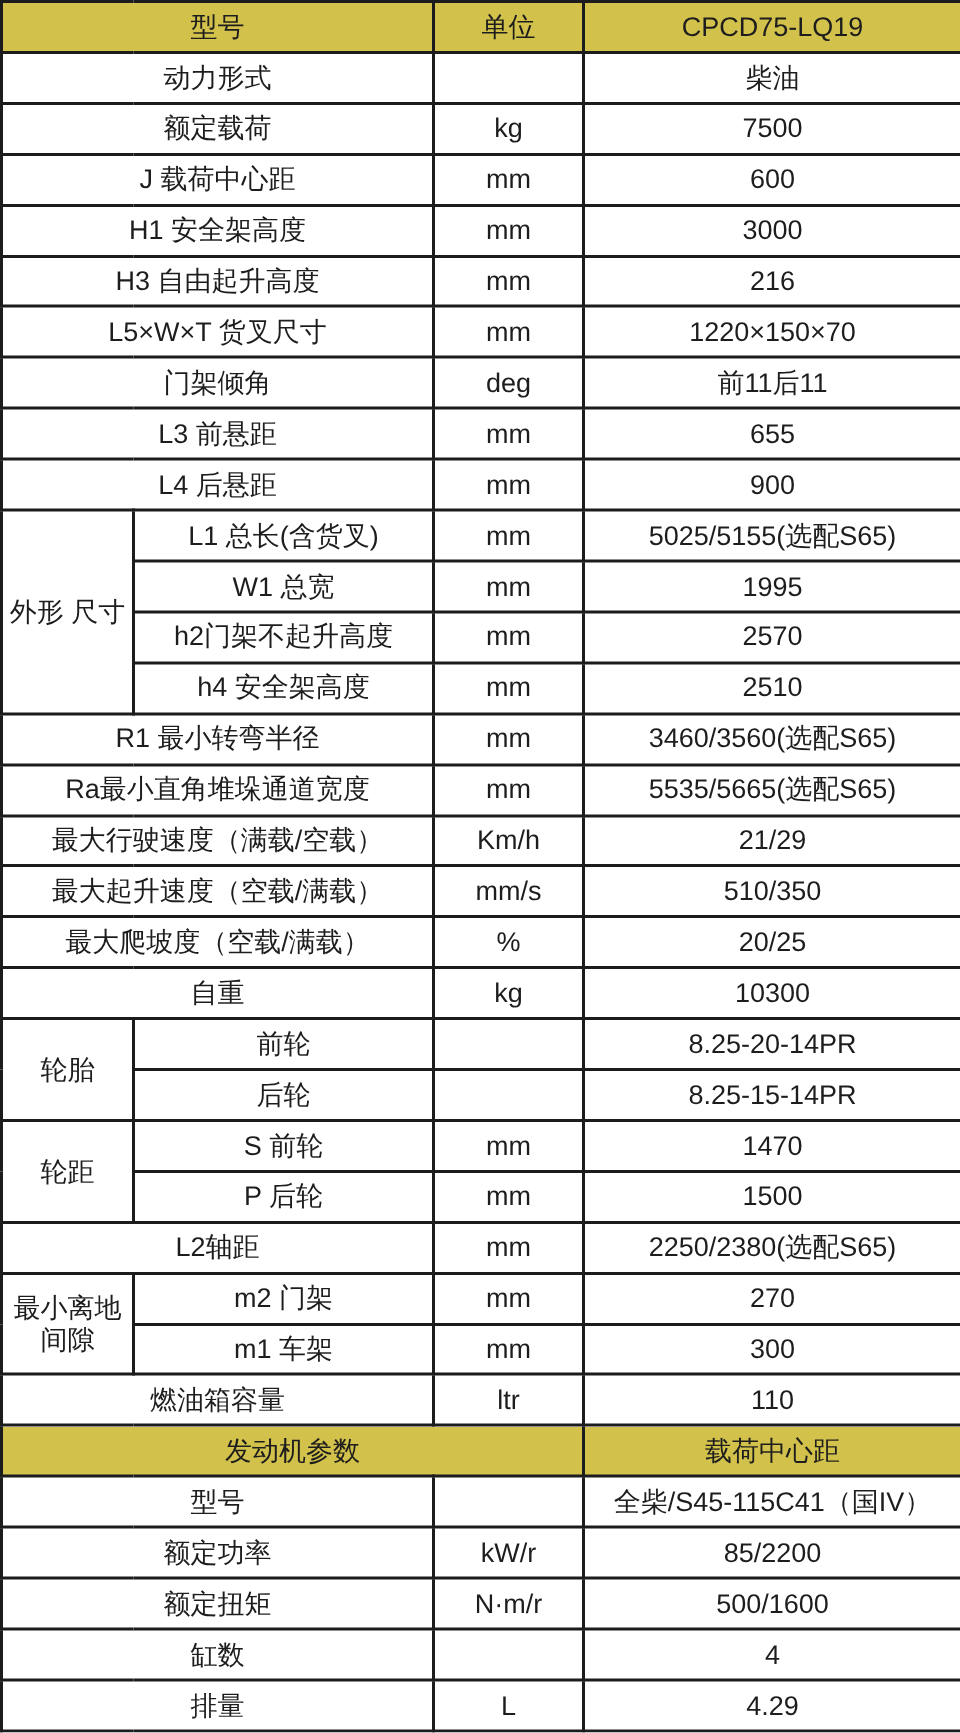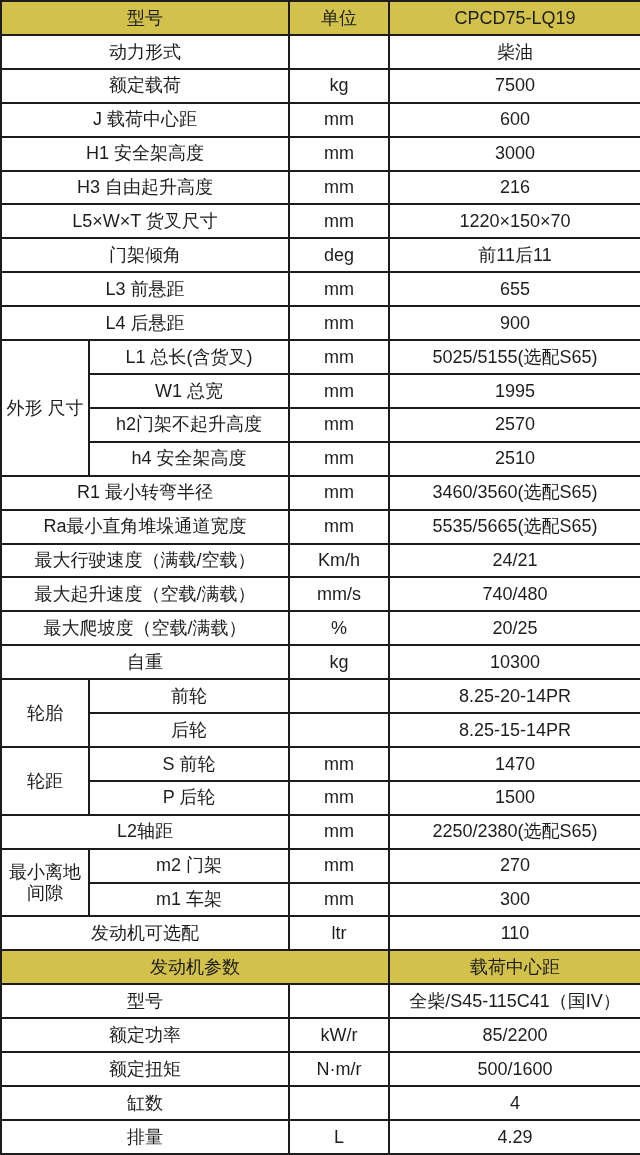--- a/index.html
+++ b/index.html
@@ -129,26 +129,26 @@
           <td>3460/3560(选配S65)</td>
         </tr>
         <tr>
           <td colspan="2">Ra最小直角堆垛通道宽度</td>
           <td>mm</td>
           <td>5535/5665(选配S65)</td>
         </tr>
         <tr>
           <td colspan="2">最大行驶速度（满载/空载）</td>
           <td>Km/h</td>
-          <td>24/21</td>
+          <td>21/29</td>
         </tr>
         <tr>
           <td colspan="2">最大起升速度（空载/满载）</td>
           <td>mm/s</td>
-          <td>740/480</td>
+          <td>510/350</td>
         </tr>
         <tr>
           <td colspan="2">最大爬坡度（空载/满载）</td>
           <td>%</td>
           <td>20/25</td>
         </tr>
         <tr>
           <td colspan="2">自重</td>
           <td>kg</td>
           <td>10300</td>
@@ -185,21 +185,21 @@
           <td>m2 门架</td>
           <td>mm</td>
           <td>270</td>
         </tr>
         <tr>
           <td>m1 车架</td>
           <td>mm</td>
           <td>300</td>
         </tr>
         <tr>
-          <td colspan="2">发动机可选配</td>
+          <td colspan="2">燃油箱容量</td>
           <td>ltr</td>
           <td>110</td>
         </tr>
         <tr class="accent-row">
           <td colspan="3">发动机参数</td>
           <td>载荷中心距</td>
         </tr>
         <tr>
           <td colspan="2">型号</td>
           <td></td>

